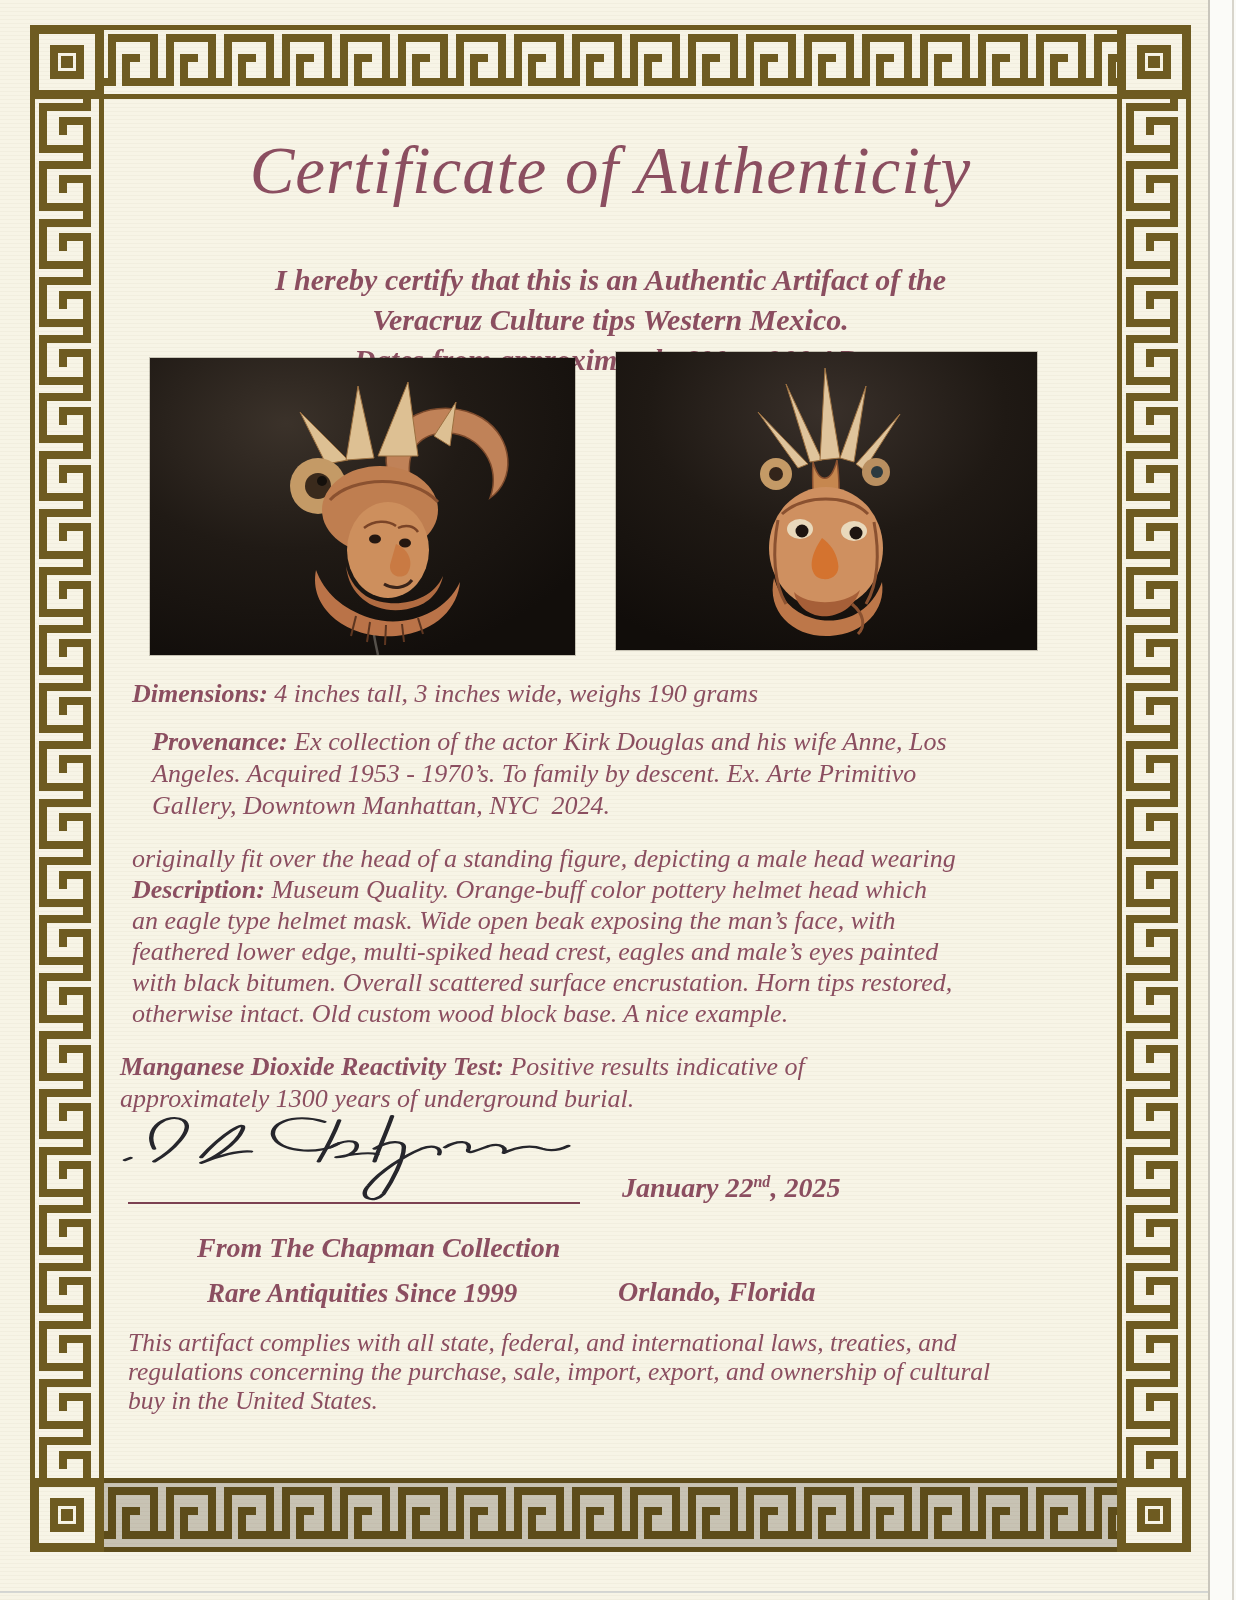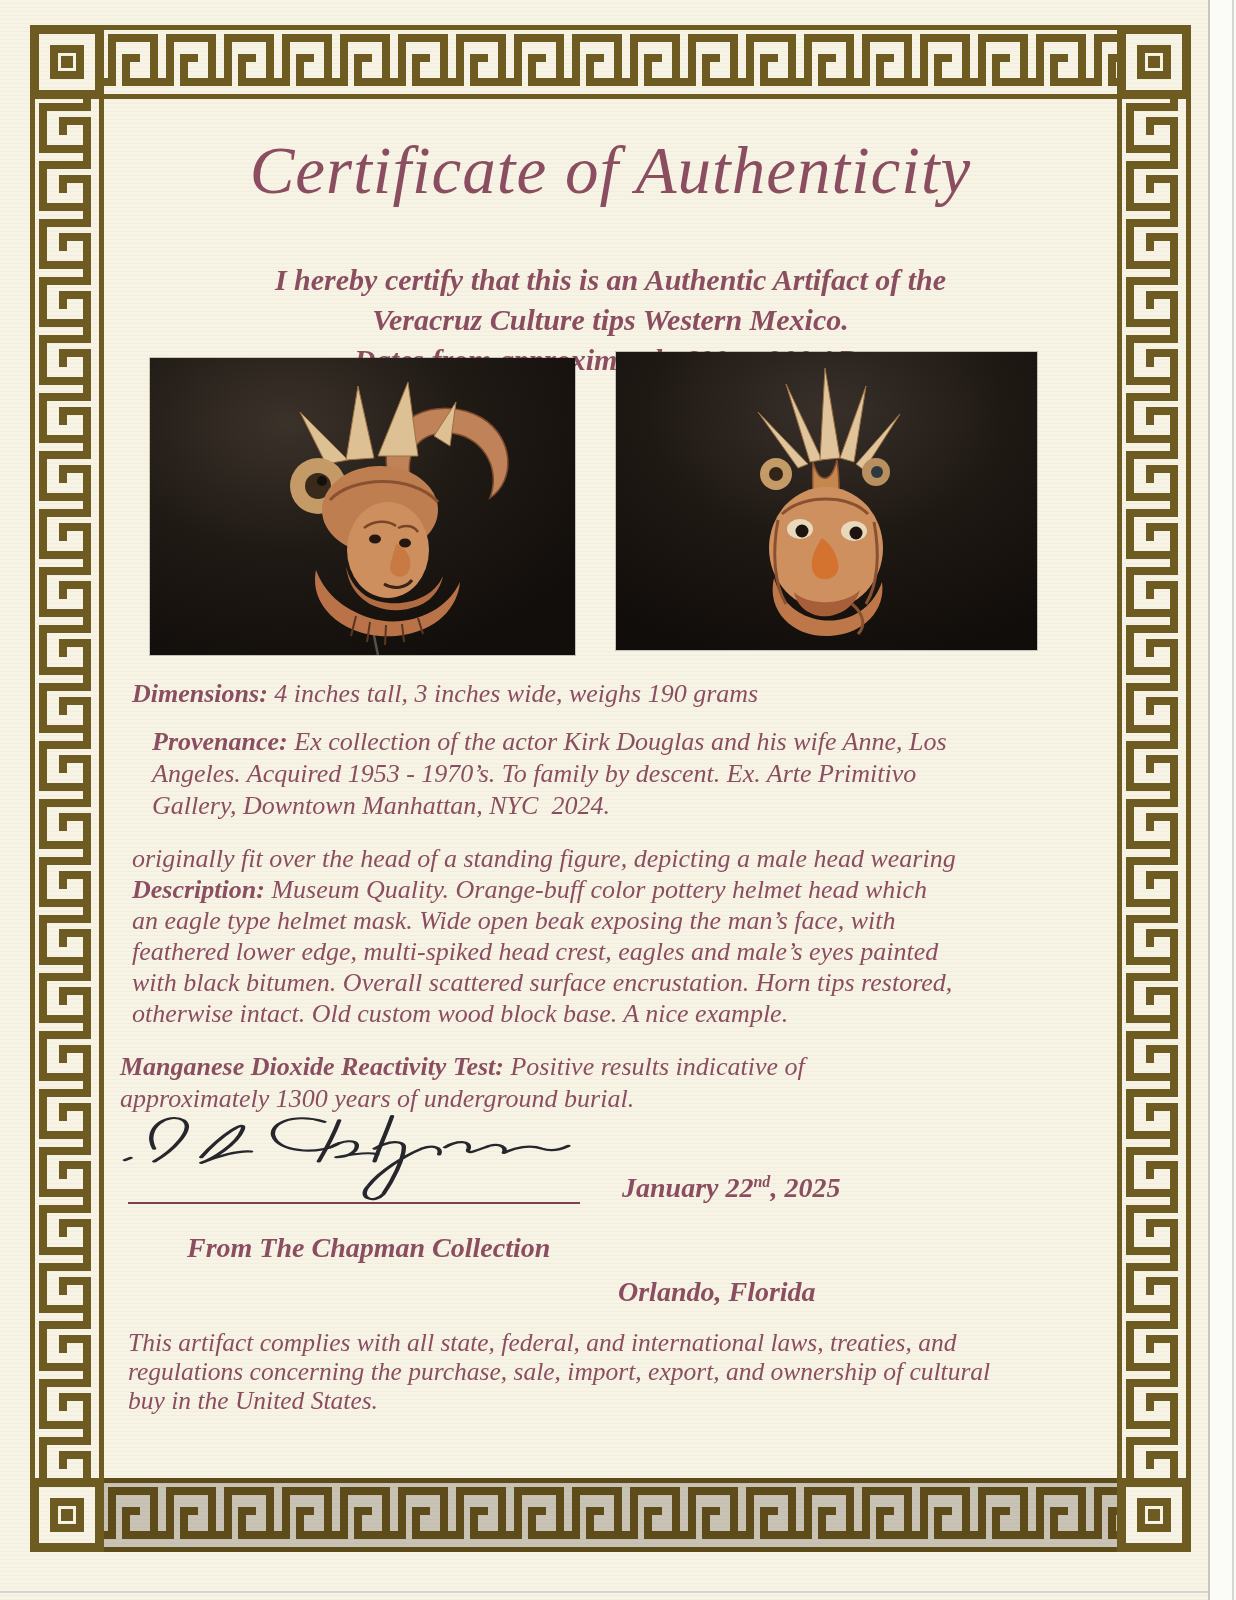--- a/index.html
+++ b/index.html
@@ -30,21 +30,21 @@
   .photo svg{display:block;}
   .para{font-size:26px;line-height:32px;width:968px;}
   .para .tline{white-space:pre-wrap;}
   .lbl{font-weight:700;}
   .desc{line-height:31px;}
   .legal{line-height:29px;font-size:25.5px;}
   .sig-svg{position:absolute;left:116px;top:1092px;}
   .sig-line{position:absolute;left:128px;top:1202px;width:452px;height:2px;background:#7c4152;}
   .date{top:1172px;left:622px;font-size:28px;font-weight:700;white-space:pre;}
   .date sup{font-size:16px;vertical-align:10px;}
-  .from{top:1232px;left:187px;font-size:28px;font-weight:700;}
+  .from{top:1232px;left:197px;font-size:28px;font-weight:700;}
   .orlando{top:1232px;left:618px;font-size:28px;font-weight:700;margin-top:44px;}
   .rare{top:1278px;left:207px;font-size:27px;font-weight:700;}
 </style>
 </head>
 <body>
 
 <div class="page">
 
   <div class="scan-right">
       <div class="scan-right-inner"></div>
@@ -241,20 +241,21 @@
       <path d="M176,80 C186,68 196,68 196,78 C196,94 188,126 182,144 C176,158 164,150 172,132 C180,112 196,90 208,80 C216,74 222,78 220,88"></path>
       <path d="M224,78 C232,68 242,68 240,80 C238,90 246,82 254,76 C262,72 266,78 264,86 C272,78 282,74 290,80 C296,84 302,82 308,76"></path>
     </g>
   </svg>
   <div class="sig-line"></div>
 
   <div class="txt date"><span>January 22</span><sup>nd</sup><span>, 2025</span></div>
 
   <div class="txt from">From The Chapman Collection</div>
   <div class="txt orlando">Orlando, Florida</div>
+  <div class="txt rare">Rare Antiquities Since 1999</div>
 
   <div class="txt para legal" style="top:1328px;left:128px;">
     <div class="tline">This artifact complies with all state, federal, and international laws, treaties, and</div>
     <div class="tline">regulations concerning the purchase, sale, import, export, and ownership of cultural</div>
     <div class="tline">buy in the United States.</div>
   </div>
 
 </div>
 
 </body></html>

